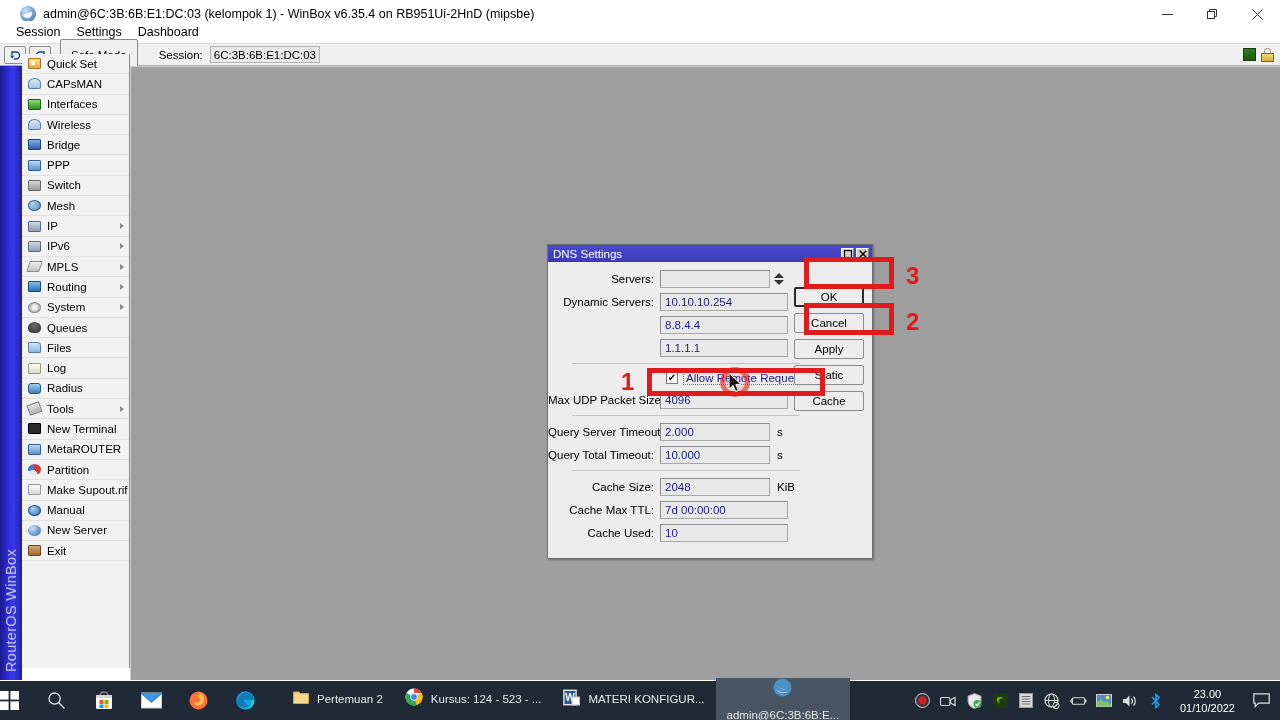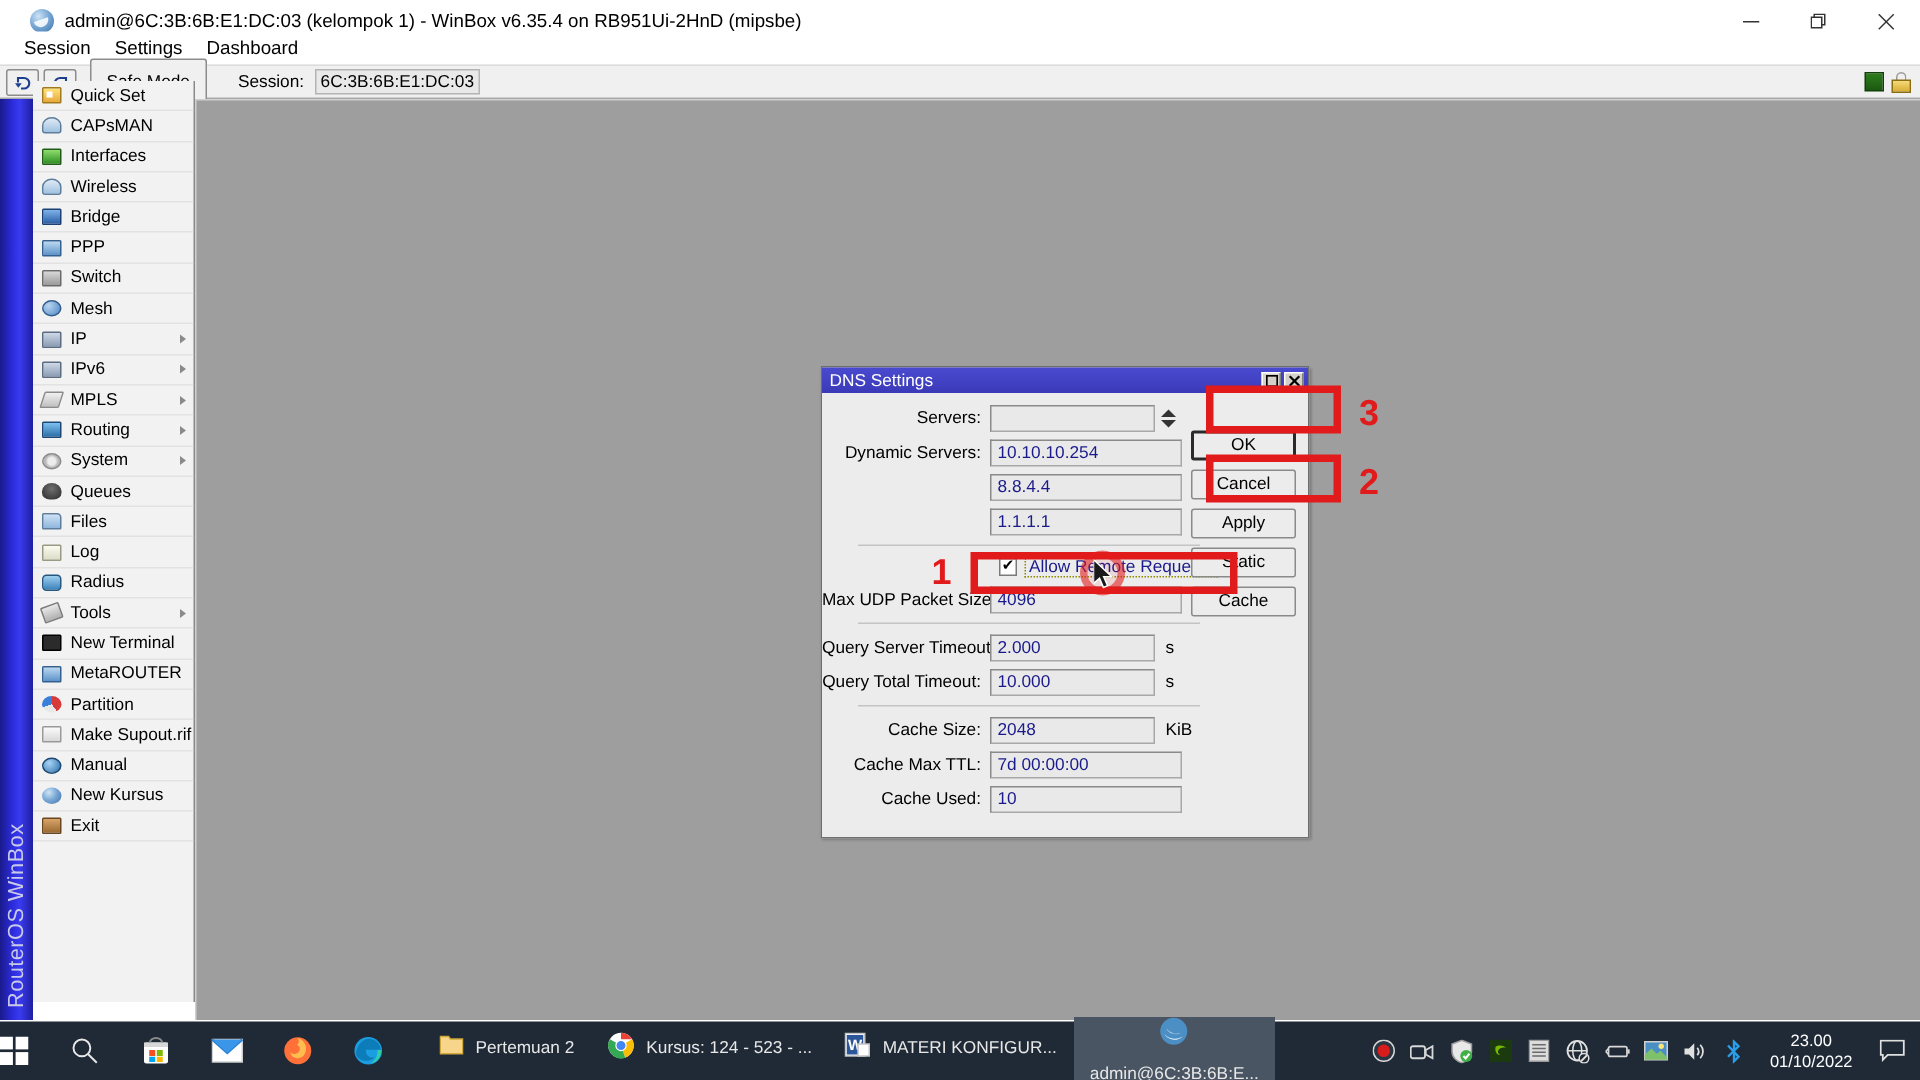--- a/index.html
+++ b/index.html
@@ -482,21 +482,21 @@
       <div class="menu-row">
         <span class="ico">
           <span class="sq i-manual"></span>
         </span>
         <span class="lbl">Manual</span>
       </div>
       <div class="menu-row">
         <span class="ico">
           <span class="sq i-newwb"></span>
         </span>
-        <span class="lbl">New Kursus</span>
+        <span class="lbl">New Server</span>
       </div>
       <div class="menu-row">
         <span class="ico">
           <span class="sq i-exit"></span>
         </span>
         <span class="lbl">Exit</span>
       </div>
     </div>
 
   <div class="canvas">

